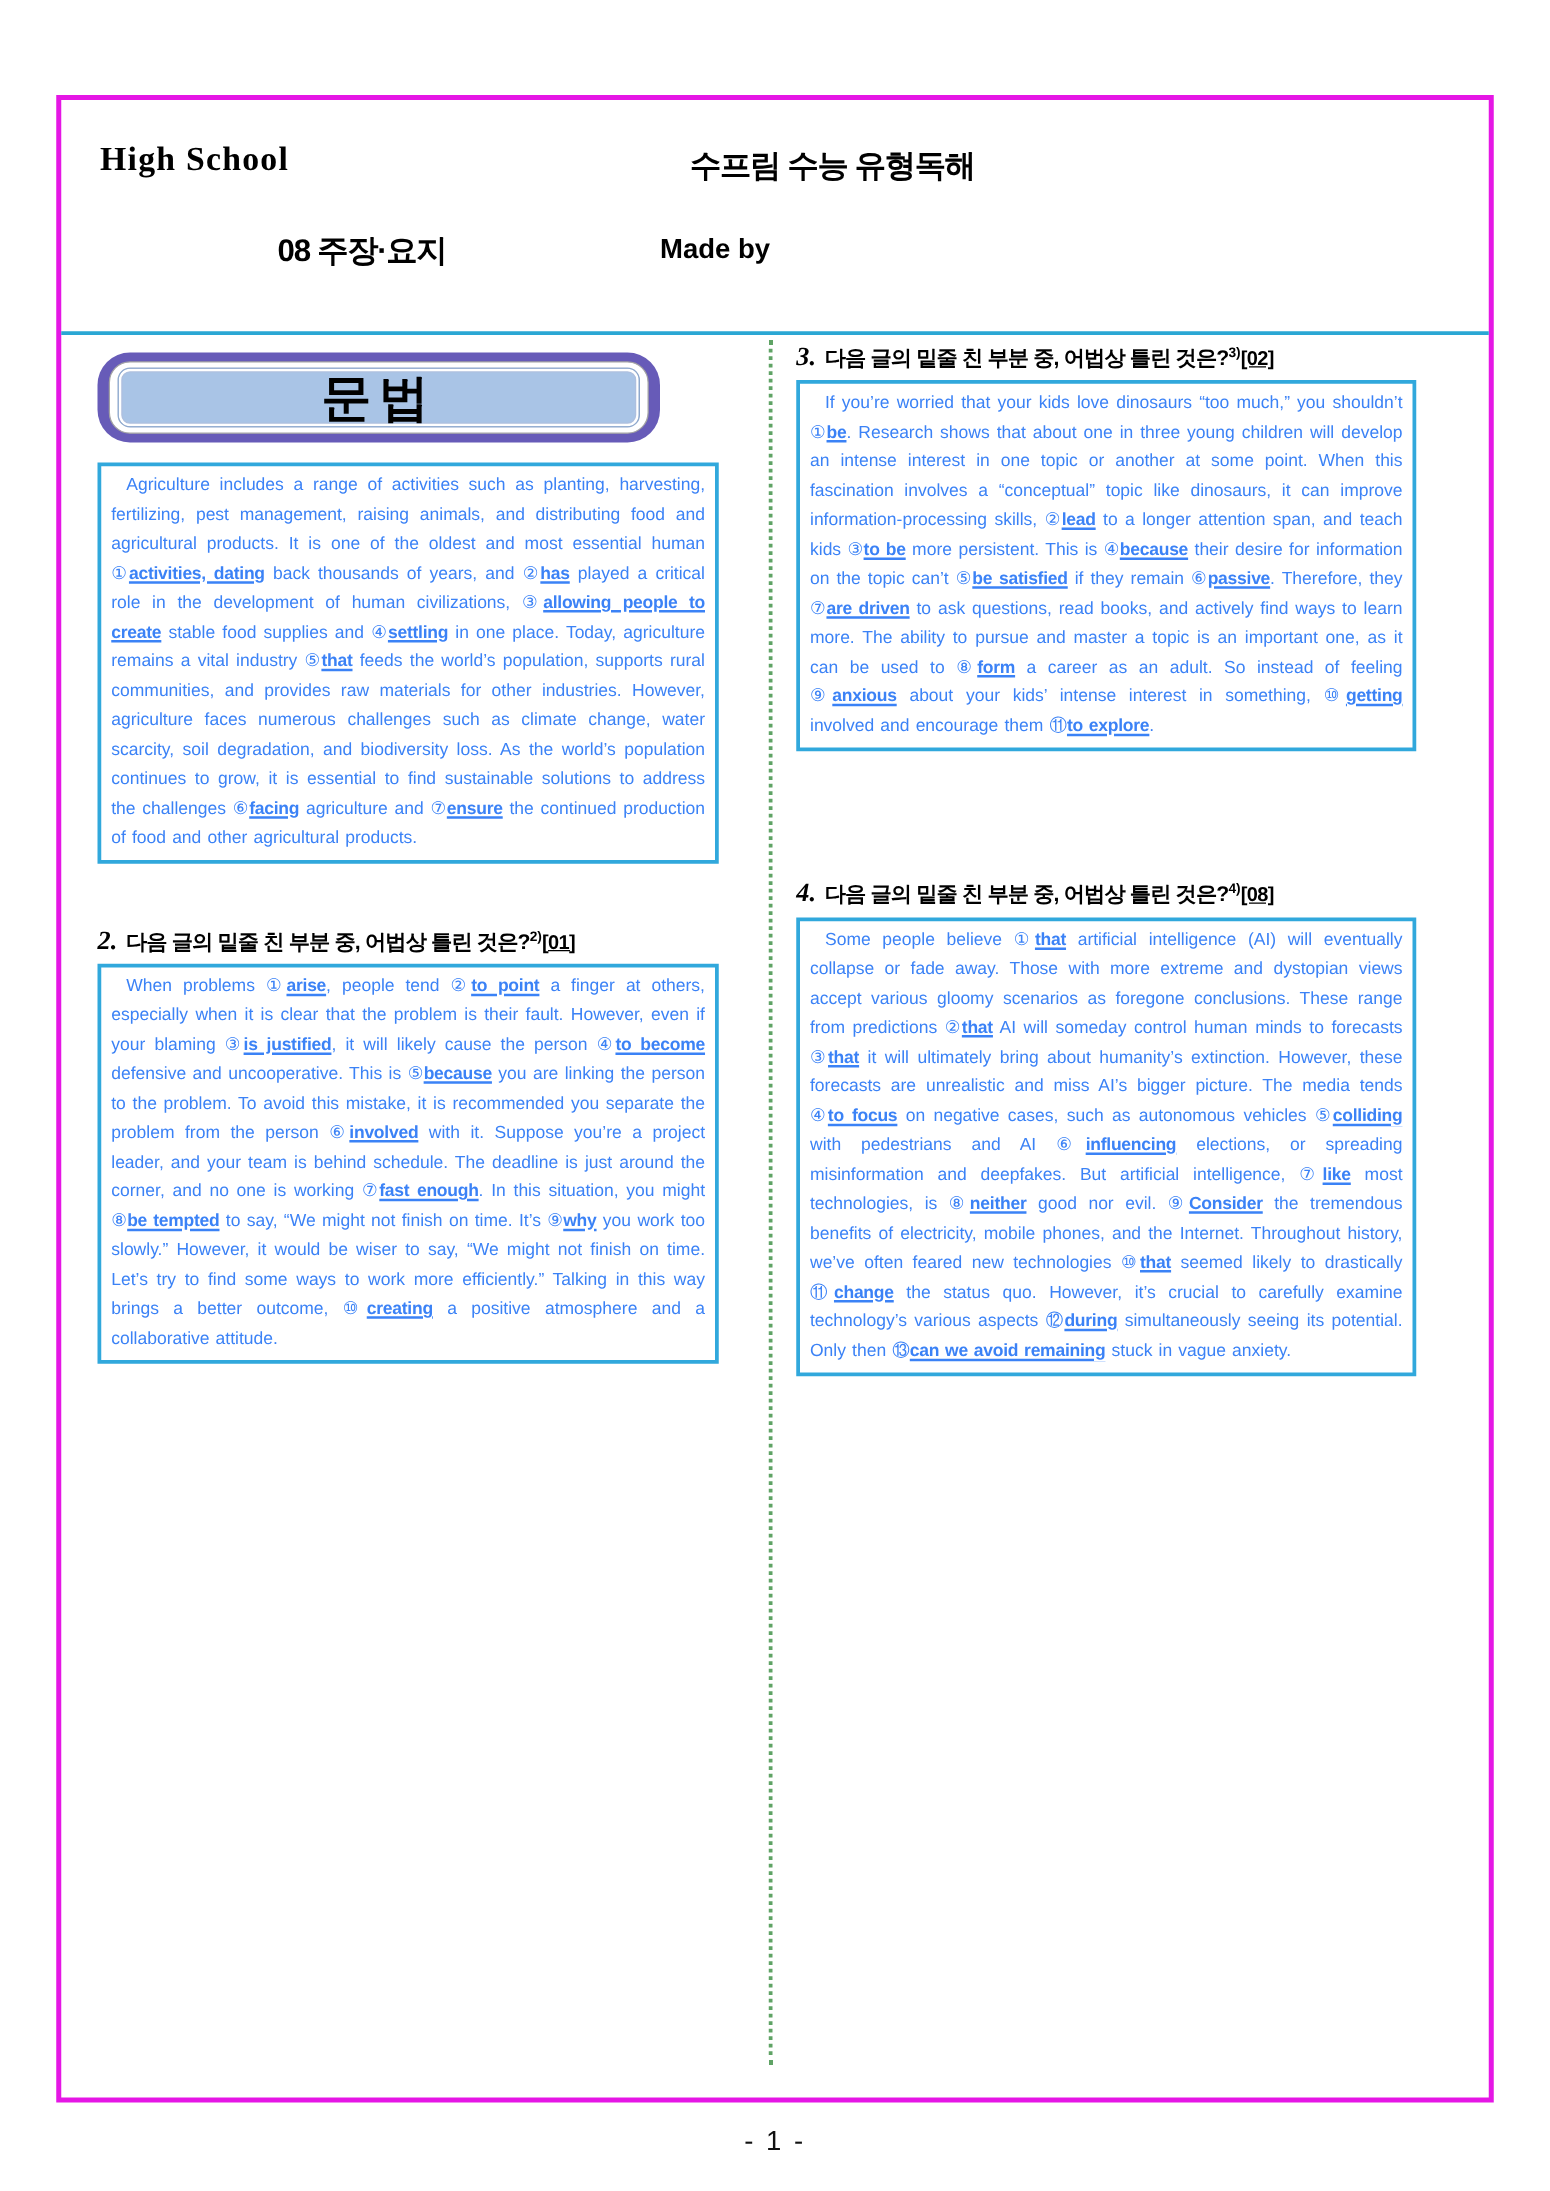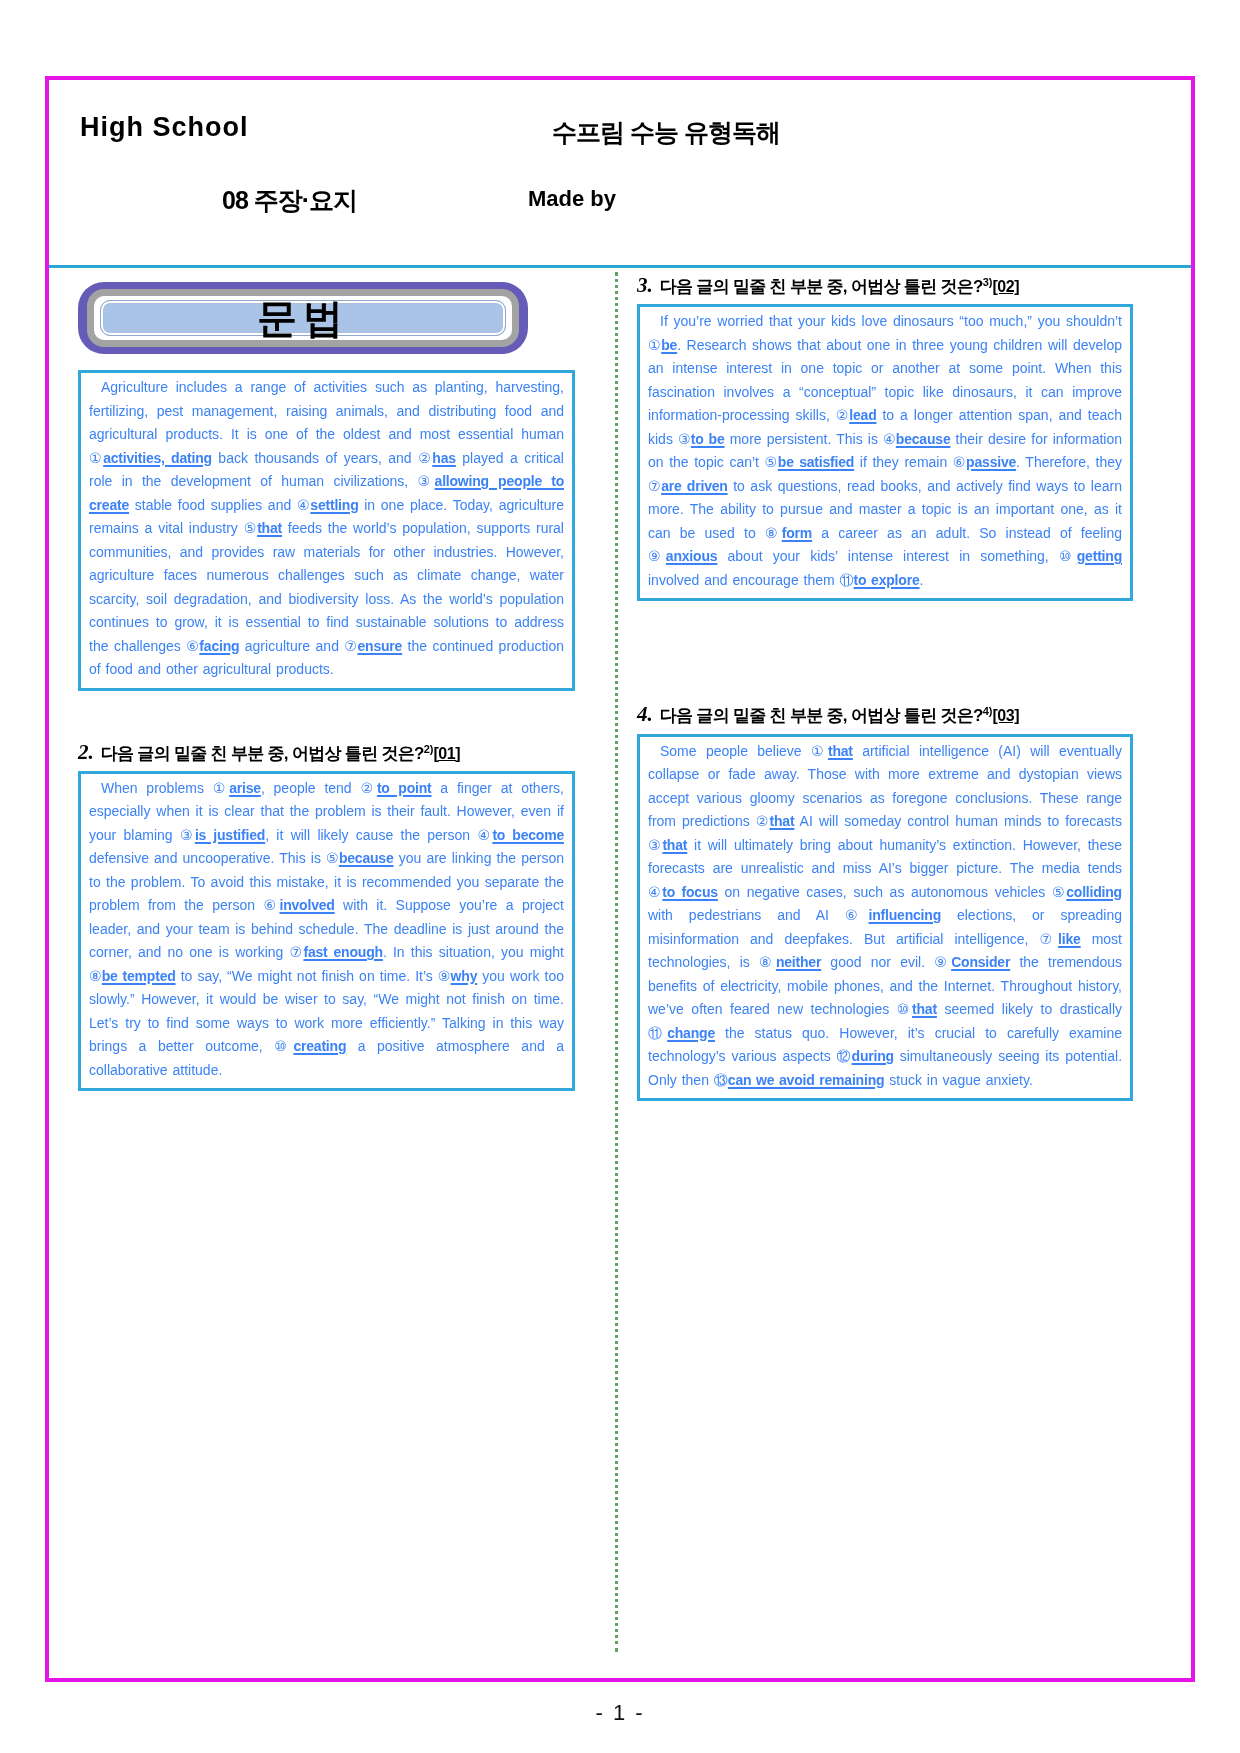--- a/index.html
+++ b/index.html
@@ -6,21 +6,21 @@
   .canvas {
     position:relative; width:1240px; height:1753px; background:#ffffff;
     font-family:"Liberation Sans","DejaVu Sans",sans-serif; color:#000;
     overflow:hidden;
   }
   .frame {
     position:absolute; left:45px; top:76px; width:1150px; height:1606px;
     border:4px solid var(--frame-magenta,#E516E5); box-sizing:border-box;
   }
   .h-item { position:absolute; font-weight:600; white-space:nowrap; }
-  .h-school { left:80px;  top:112px; font-size:27px; letter-spacing:1px; }
+  .h-school { left:80px;  top:112px; font-size:27px; letter-spacing:1px;font-family:Liberation Serif, serif; }
   .h-series { left:552px; top:116px; font-size:25px; font-weight:700; letter-spacing:-1px; }
   .h-unit   { left:222px; top:184px; font-size:25px; font-weight:700; letter-spacing:-1px; }
   .h-madeby { left:528px; top:186px; font-size:22px; }
   .top-rule {
     position:absolute; left:49px; top:265px; width:1142px; height:3px;
     background:var(--rule-cyan,#2AA7D4);
   }
   .col { position:absolute; }
   .col-left  { left:78px;  top:280px; width:497px; }
   .col-right { left:637px; top:272px; width:496px; }
@@ -29,21 +29,21 @@
     border-left:3px dotted var(--divider-green,#5FA365);
   }
   
   .banner-outer {
     width:450px; height:72px; box-sizing:border-box;
     background:var(--banner-purple,#675BB8);
     border-radius:26px; padding:7px 9px; margin:2px 0 16px 0;
   }
   .banner-mid {
     height:100%; box-sizing:border-box; background:#ffffff;
-    border-radius:17px; padding:4px 6px; border:7px solid #a3a3a3;
+    border-radius:17px; padding:4px 6px; border:1px solid #a3a3a3;
   }
   .banner-field {
     height:100%; box-sizing:border-box; background:var(--banner-fill,#A9C4E6);
     border-radius:10px; border:1px solid #8FA8CC;
     box-shadow: inset 0 0 0 2px #ffffff, inset 0 0 0 3px #aebfde;
     display:flex; align-items:center; justify-content:center;
   }
   .banner-title { font-size:40px; font-weight:700; letter-spacing:6px; color:#000; }
   
   .question { margin:0; }
@@ -124,21 +124,21 @@
       <div class="prompt-line">
         <span class="qnum">3.</span><span class="qtext">다음 글의 밑줄 친 부분 중, 어법상 틀린 것은?</span><span class="qsup">3)</span><span class="qtag">[02]</span>
       </div>
       <div class="passage-box">
         <p class="passage">If you’re worried that your kids love dinosaurs “too much,” you shouldn’t <span class="cnum">①</span><span class="useg">be</span>. Research shows that about one in three young children will develop an intense interest in one topic or another at some point. When this fascination involves a “conceptual” topic like dinosaurs, it can improve information-processing skills, <span class="cnum">②</span><span class="useg">lead</span> to a longer attention span, and teach kids <span class="cnum">③</span><span class="useg">to be</span> more persistent. This is <span class="cnum">④</span><span class="useg">because</span> their desire for information on the topic can’t <span class="cnum">⑤</span><span class="useg">be satisfied</span> if they remain <span class="cnum">⑥</span><span class="useg">passive</span>. Therefore, they <span class="cnum">⑦</span><span class="useg">are driven</span> to ask questions, read books, and actively find ways to learn more. The ability to pursue and master a topic is an important one, as it can be used to <span class="cnum">⑧</span><span class="useg">form</span> a career as an adult. So instead of feeling <span class="cnum">⑨</span><span class="useg">anxious</span> about your kids’ intense interest in something, <span class="cnum">⑩</span><span class="useg">getting</span> involved and encourage them <span class="cnum">⑪</span><span class="useg">to explore</span>.</p>
       </div>
     </section>
 
     <section class="question q4-block">
       <div class="prompt-line">
-        <span class="qnum">4.</span><span class="qtext">다음 글의 밑줄 친 부분 중, 어법상 틀린 것은?</span><span class="qsup">4)</span><span class="qtag">[03]</span>
+        <span class="qnum">4.</span><span class="qtext">다음 글의 밑줄 친 부분 중, 어법상 틀린 것은?</span><span class="qsup">4)</span><span class="qtag">[08]</span>
       </div>
       <div class="passage-box">
         <p class="passage">Some people believe <span class="cnum">①</span><span class="useg">that</span> artificial intelligence (AI) will eventually collapse or fade away. Those with more extreme and dystopian views accept various gloomy scenarios as foregone conclusions. These range from predictions <span class="cnum">②</span><span class="useg">that</span> AI will someday control human minds to forecasts <span class="cnum">③</span><span class="useg">that</span> it will ultimately bring about humanity’s extinction. However, these forecasts are unrealistic and miss AI’s bigger picture. The media tends <span class="cnum">④</span><span class="useg">to focus</span> on negative cases, such as autonomous vehicles <span class="cnum">⑤</span><span class="useg">colliding</span> with pedestrians and AI <span class="cnum">⑥</span><span class="useg">influencing</span> elections, or spreading misinformation and deepfakes. But artificial intelligence, <span class="cnum">⑦</span><span class="useg">like</span> most technologies, is <span class="cnum">⑧</span><span class="useg">neither</span> good nor evil. <span class="cnum">⑨</span><span class="useg">Consider</span> the tremendous benefits of electricity, mobile phones, and the Internet. Throughout history, we’ve often feared new technologies <span class="cnum">⑩</span><span class="useg">that</span> seemed likely to drastically <span class="cnum">⑪</span><span class="useg">change</span> the status quo. However, it’s crucial to carefully examine technology’s various aspects <span class="cnum">⑫</span><span class="useg">during</span> simultaneously seeing its potential. Only then <span class="cnum">⑬</span><span class="useg">can we avoid remaining</span> stuck in vague anxiety.</p>
       </div>
     </section>
 
   </div>
 
   <div class="page-num">- 1 -</div>
 

